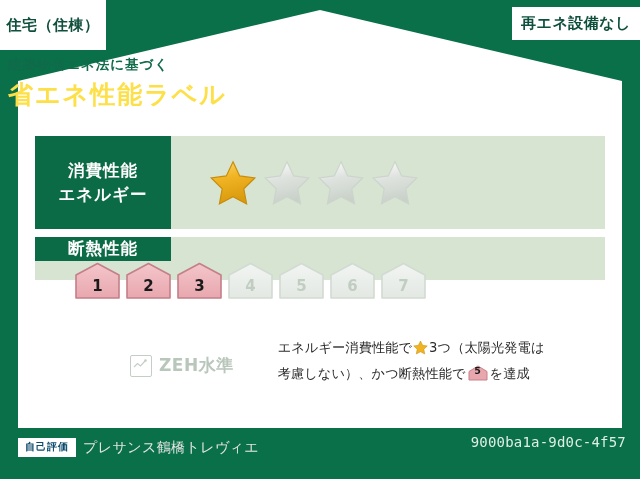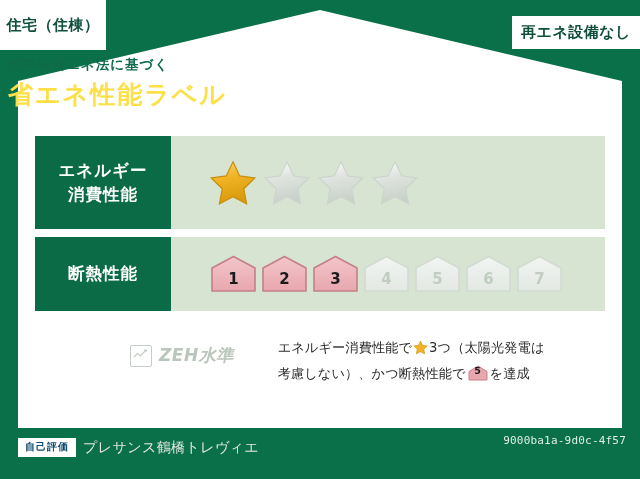--- a/index.html
+++ b/index.html
@@ -45,21 +45,21 @@
     z-index: 6;
   }
   .badge-left {
     left: 0px;
     top: 0px;
     width: 106px;
     height: 50px;
   }
   .badge-right {
     right: 0px;
-    top: 16px;
+    top: 7px;
     width: 128px;
     height: 33px;
   }
 
   
   .title-wrap {
     position: absolute;
     left: 8px;
     top: 56px;
     width: 640px;
@@ -108,21 +108,21 @@
     justify-content: center;
     text-align: center;
   }
   .row-value {
     flex: 1;
     display: flex;
     align-items: center;
     padding-left: 38px;
   }
   .row-energy { height: 93px; }
-  .row-insul  { height: 74px; }
+  .row-insul  { height: 43px; flex-direction: column; }
 
   
   .stars { display: flex; align-items: center; gap: 6px; }
   .star-svg { display: block; }
 
   
   .houses { display: flex; align-items: flex-end; gap: 2px; }
   .house-cell {
     position: relative;
     width: 49px;
@@ -151,23 +151,22 @@
     left: 130px;
     top: 336px;
     display: flex;
     align-items: flex-start;
     z-index: 5;
   }
   .zeh-badge {
     display: flex;
     align-items: center;
     gap: 7px;
-    margin-top: 8px;
+    margin-top: 18px;
     margin-right: 16px;
-    font-style: italic;
   }
   .zeh-icon-box {
     width: 20px;
     height: 20px;
     border: 1.4px solid #c3cfc6;
     border-radius: 2px;
     position: relative;
     flex: none;
   }
   .zeh-text {
@@ -245,21 +244,21 @@
     top: 4px;
     text-align: right;
   }
   .eval-date {
     color: #ffffff;
     font-size: 14px;
     letter-spacing: 0.3px;
   }
   .label-id {
     color: #dfeee7;
-    font-size: 11px;
+    font-size: 14px;
     font-family: "DejaVu Sans Mono", "Liberation Mono", monospace;
     letter-spacing: 0.2px;
     margin-top: 2px;
     text-align: right;
   }
 </style>
 </head>
 <body>
 
 <div id="label-root">
@@ -272,22 +271,22 @@
 
   <div class="title-wrap">
     <div class="title-sub">建築物省エネ法に基づく</div>
     <div class="title-main">省エネ性能ラベル</div>
   </div>
 
   <div class="rows">
 
     <div class="perf-row row-energy">
       <div class="row-label">
+        <span>消費性能</span>
         <span>エネルギー</span>
-        <span>消費性能</span>
       </div>
       <div class="row-value">
         <div class="stars" id="stars-container">
             <span>
               <svg class="star-svg" width="48" height="48" viewBox="0 0 24 24">
                 <defs>
                   <linearGradient id="sg0" x1="0" y1="0" x2="0.25" y2="1">
                     <stop offset="0%" stop-color="#fbd96b"></stop>
                     <stop offset="45%" stop-color="#f0b323"></stop>
                     <stop offset="100%" stop-color="#d99b0d"></stop>

